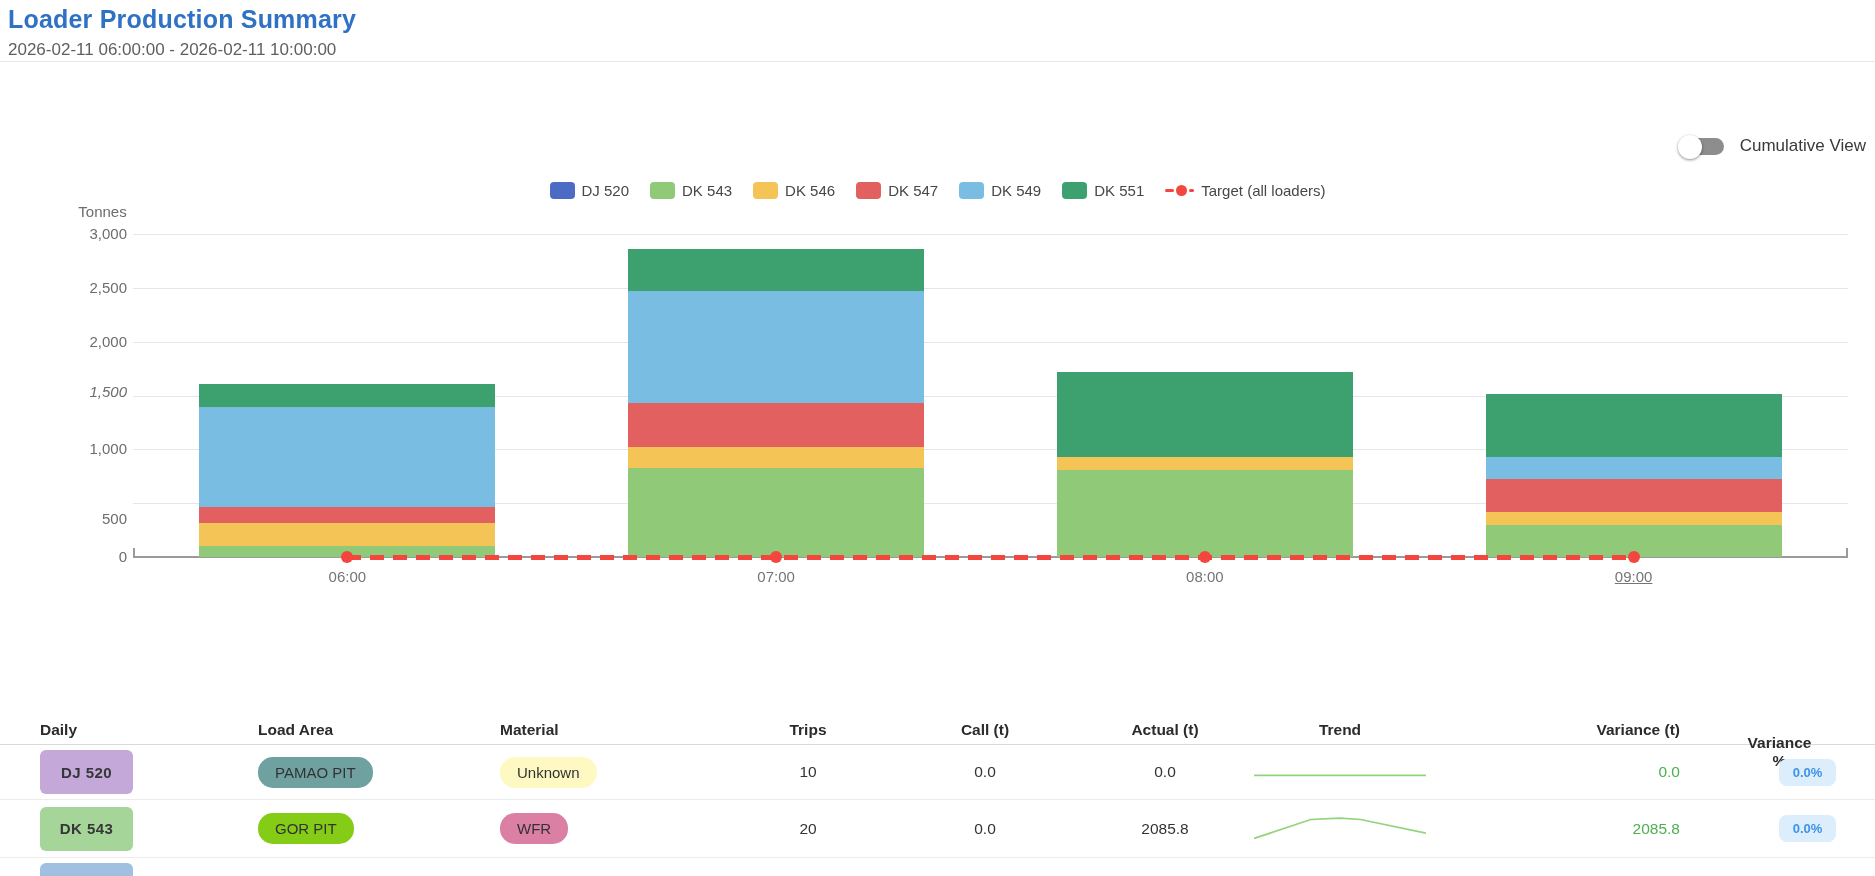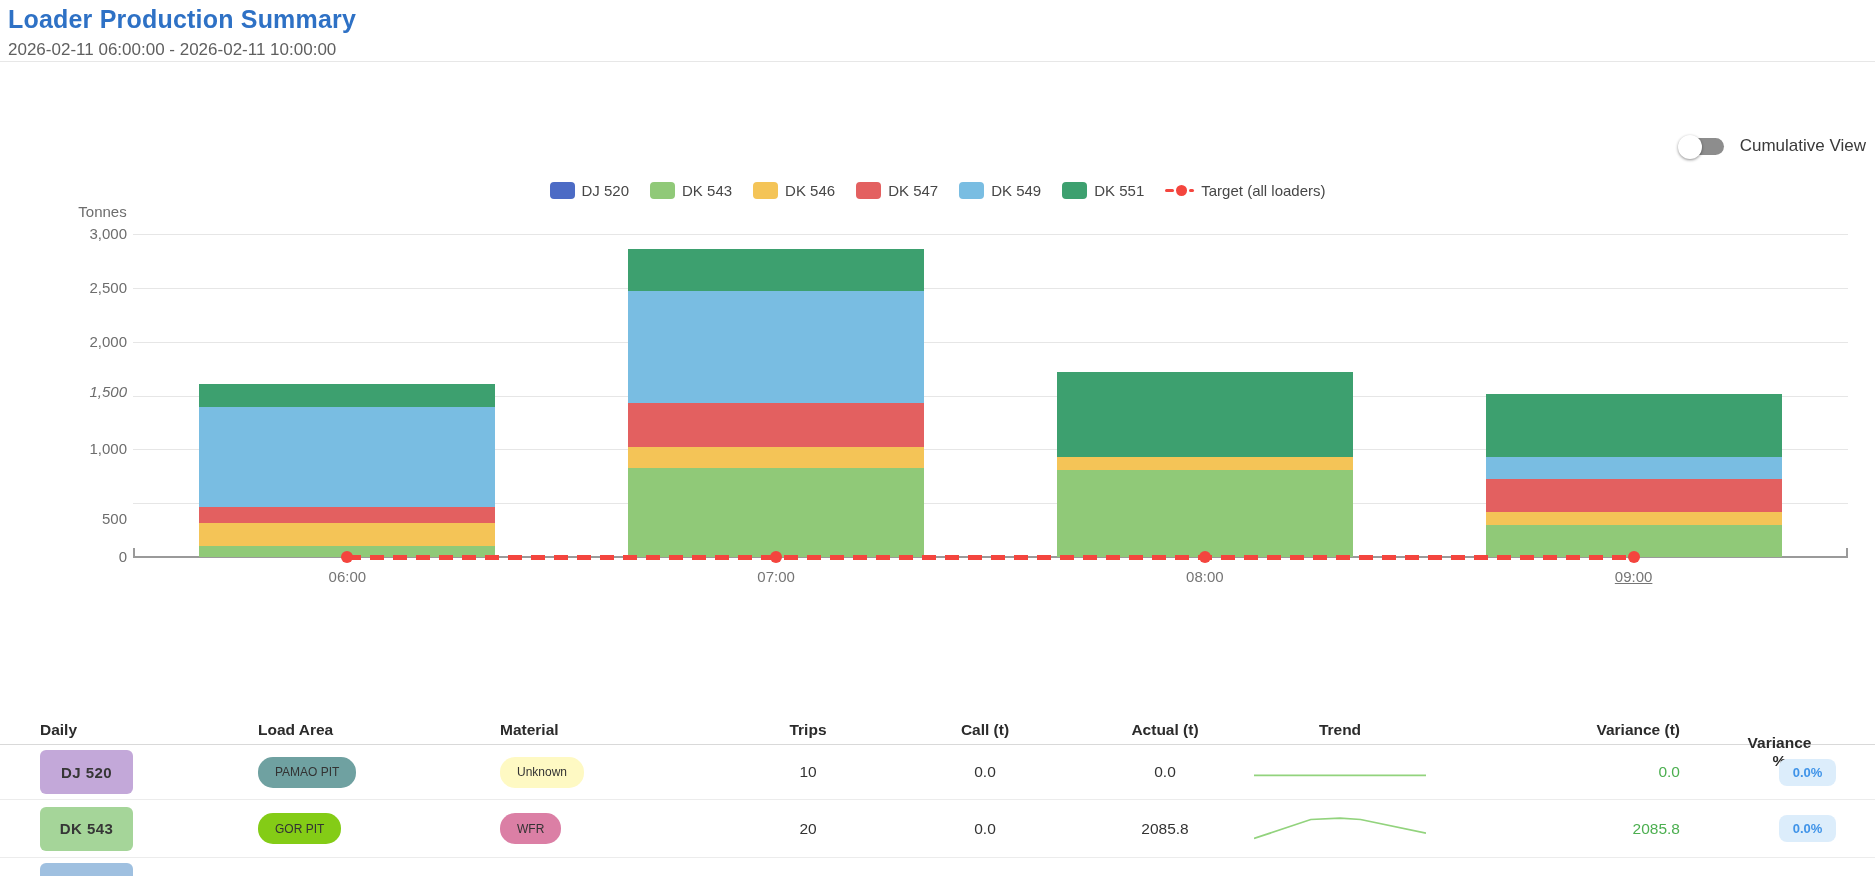--- a/index.html
+++ b/index.html
@@ -50,21 +50,21 @@
   .trow > div:nth-child(4), .trow > div:nth-child(5), .trow > div:nth-child(6) { text-align:center; }
   .trow > div:nth-child(7) { display:flex; justify-content:center; }
   .thead > div:nth-child(7) { display:block; text-align:center; }
   .trow > div:nth-child(8) { text-align:right; padding-right:60px; }
   .trow > div:nth-child(9) { display:flex; justify-content:center; }
   .thead > div:nth-child(9) { display:block; text-align:center; padding-right:56px;margin-top:44px; }
   .loader-badge { display:inline-flex; align-items:center; justify-content:center;
     min-width:93px; height:44px; padding:0 18px; border-radius:6px;
     font-weight:700; font-size:15px; letter-spacing:.4px; color:#363636; }
   .pill { display:inline-flex; align-items:center; justify-content:center;
-    height:31px; padding:0 17px; border-radius:15px; font-size:12px; color:#333; }
+    height:31px; padding:0 17px; border-radius:15px; font-size:15px; color:#333; }
   .var-val { font-size:15.5px; }
   .var-badge { display:inline-flex; align-items:center; justify-content:center;
     height:27px; padding:0 14px; border-radius:8px; font-size:13px; font-weight:700; }
 </style>
 </head>
 <body>
 
 <div class="page">
 
   <div class="hdr">

